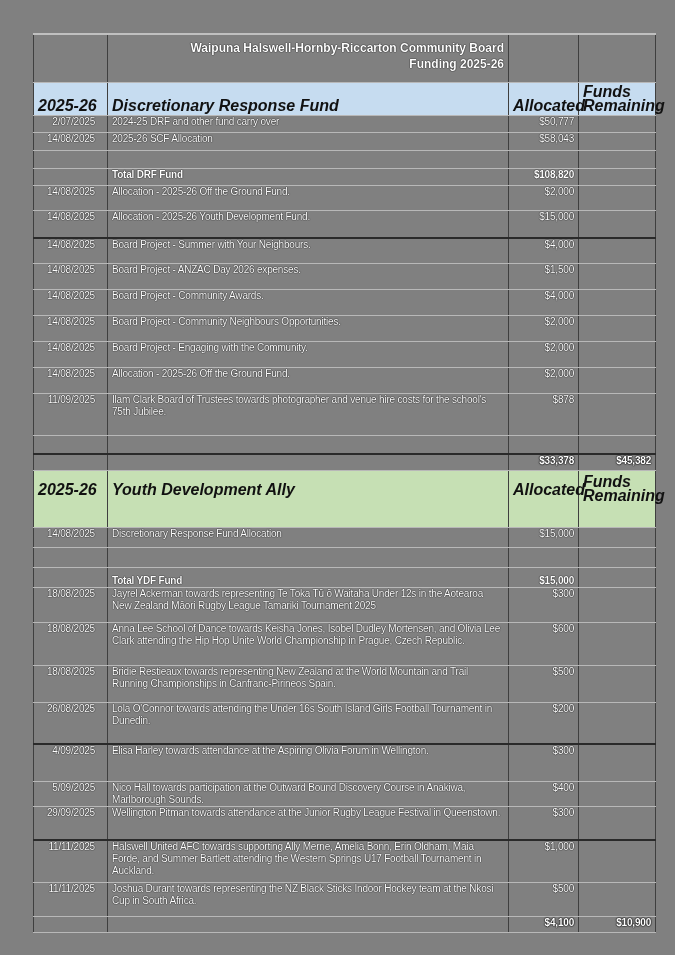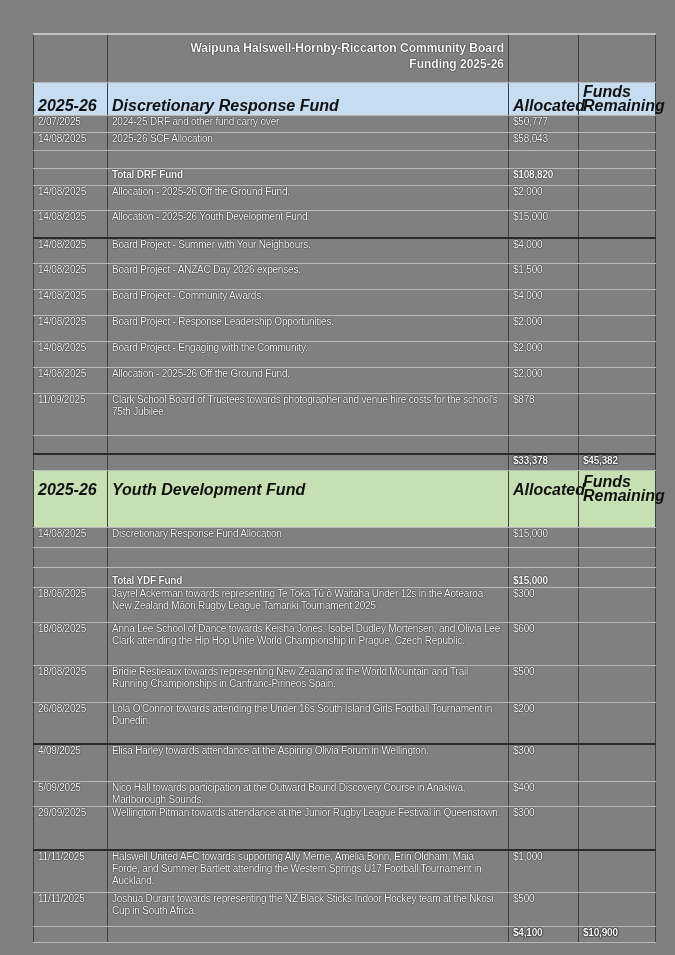--- a/index.html
+++ b/index.html
@@ -10,22 +10,22 @@
   .sheet { position: absolute; left: 33px; top: 33px; width: 622px; }
   table { border-collapse: collapse; width: 622px; table-layout: fixed; }
   col.c1 { width: 74px; } col.c2 { width: 401px; } col.c3 { width: 70px; } col.c4 { width: 77px; }
   td {
     border-left: 1px solid #3f3f3f; border-right: 1px solid #3f3f3f;
     border-top: 1px solid #b8b8b8; border-bottom: 1px solid #b8b8b8;
     padding: 0 4px; vertical-align: top; font-size: 10px; line-height: 12px; color: #ffffff;
     text-shadow: 0 0 1px #000, 0 0 1px #000;
     letter-spacing: -0.2px;
   }
-  td.amt { text-align: left; }
-  td.date { text-align: left; padding-right: 12px; }
+  td.amt { text-align: right; }
+  td.date { text-align: right; padding-right: 12px; }
   tr.title td { background: #808080; border-top: 2px solid #c0c0c0; height: 42px; }
   tr.title td.ttl { text-align: right; font-weight: bold; font-size: 12px; line-height: 16px; padding-top: 5px; letter-spacing: 0; }
   tr.hdr td { color: #111; text-shadow: none; font-weight: bold; font-size: 16px; line-height: 14px; vertical-align: bottom; padding-bottom: 2px; letter-spacing: 0; font-style: italic; }
   tr.hdr.blue td { background: #c6dcf0; height: 30px; }
   tr.hdr.green td { background: #c6e0b4; height: 42px; vertical-align: top; padding-top: 12px; }
   tr.hdr.green td.rem { padding-top: 4px; }
   tr.thick td { border-bottom: 2px solid #2a2a2a; }
   tr.total td { font-weight: bold; }
   tr.sum td { font-weight: bold; color: #fff; text-shadow: 0 0 1px #000, 0 0 1px #000, 0 0 2px #000; }
 </style>
@@ -108,58 +108,58 @@
       <td></td>
     </tr>
     <tr style="height:26px">
       <td class="date">14/08/2025</td>
       <td>Board Project - Community Awards.</td>
       <td class="amt">$4,000</td>
       <td></td>
     </tr>
     <tr style="height:26px">
       <td class="date">14/08/2025</td>
-      <td>Board Project - Response Leadership Opportunities.</td>
+      <td>Board Project - Community Neighbours Opportunities.</td>
       <td class="amt">$2,000</td>
       <td></td>
     </tr>
     <tr style="height:26px">
       <td class="date">14/08/2025</td>
       <td>Board Project - Engaging with the Community.</td>
       <td class="amt">$2,000</td>
       <td></td>
     </tr>
     <tr style="height:26px">
       <td class="date">14/08/2025</td>
       <td>Allocation - 2025-26 Off the Ground Fund.</td>
       <td class="amt">$2,000</td>
       <td></td>
     </tr>
     <tr style="height:42px">
       <td class="date">11/09/2025</td>
-      <td>Clark School Board of Trustees towards photographer and venue hire costs for the school's 75th Jubilee.</td>
+      <td>Ilam Clark Board of Trustees towards photographer and venue hire costs for the school's 75th Jubilee.</td>
       <td class="amt">$878</td>
       <td></td>
     </tr>
     <tr class="thick" style="height:18px">
       <td></td>
           <td></td>
           <td></td>
           <td></td>
     </tr>
     <tr class="sum" style="height:17px">
       <td></td>
       <td></td>
       <td class="amt">$33,378</td>
       <td class="amt">$45,382</td>
     </tr>
 
     <tr class="hdr green">
       <td>2025-26</td>
-      <td>Youth Development Fund</td>
+      <td>Youth Development Ally</td>
       <td>Allocated</td>
       <td class="rem">Funds Remaining</td>
     </tr>
 
     <tr style="height:20px">
       <td class="date">14/08/2025</td>
       <td>Discretionary Response Fund Allocation</td>
       <td class="amt">$15,000</td>
       <td></td>
     </tr>
@@ -205,21 +205,21 @@
       <td>Elisa Harley towards attendance at the Aspiring Olivia Forum in Wellington.</td>
       <td class="amt">$300</td>
       <td></td>
     </tr>
     <tr style="height:24px">
       <td class="date">5/09/2025</td>
       <td>Nico Hall towards participation at the Outward Bound Discovery Course in Anakiwa, Marlborough Sounds.</td>
       <td class="amt">$400</td>
       <td></td>
     </tr>
-    <tr class="thick" style="height:43px">
+    <tr class="thick" style="height:33px">
       <td class="date">29/09/2025</td>
       <td>Wellington Pitman towards attendance at the Junior Rugby League Festival in Queenstown.</td>
       <td class="amt">$300</td>
       <td></td>
     </tr>
     <tr style="height:43px">
       <td class="date">11/11/2025</td>
       <td>Halswell United AFC towards supporting Ally Merne, Amelia Bonn, Erin Oldham, Maia Forde, and Summer Bartlett attending the Western Springs U17 Football Tournament in Auckland.</td>
       <td class="amt">$1,000</td>
       <td></td>

